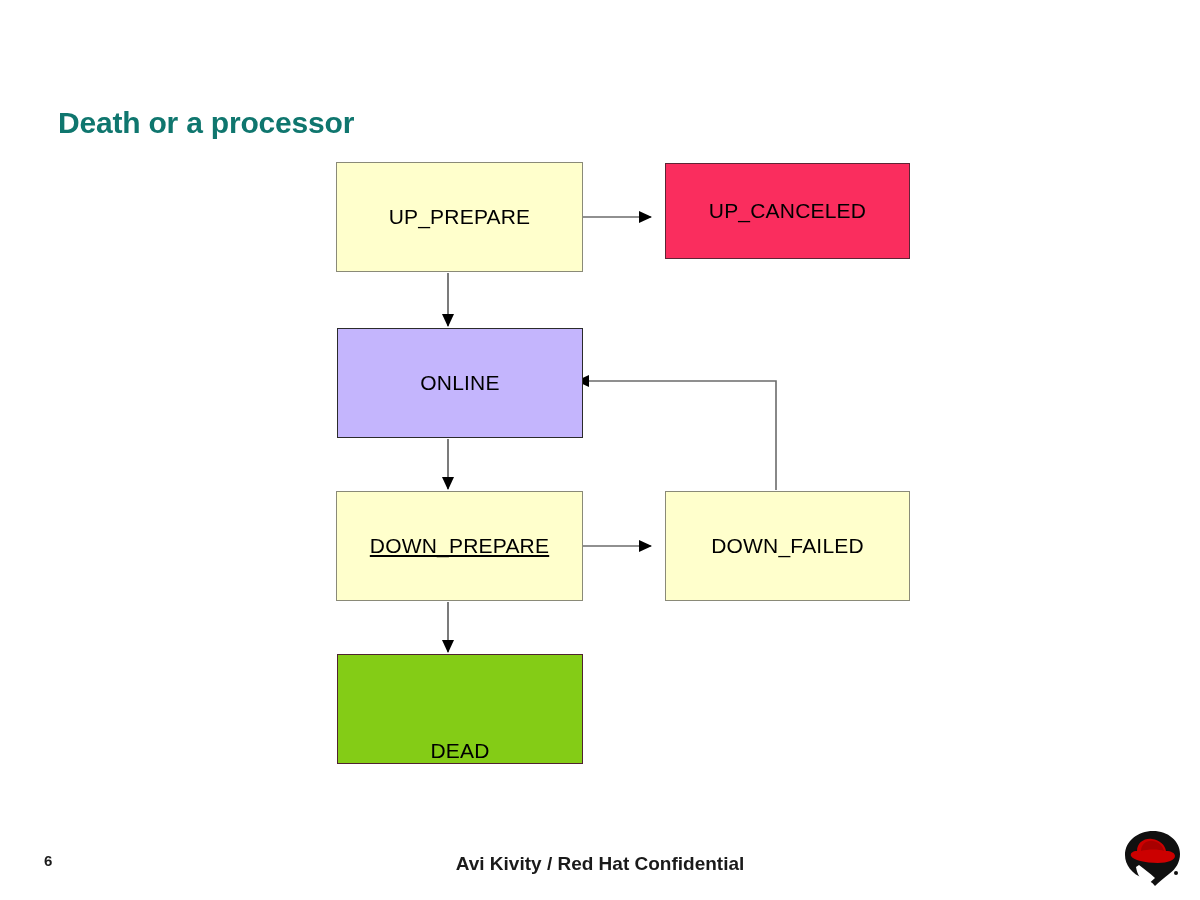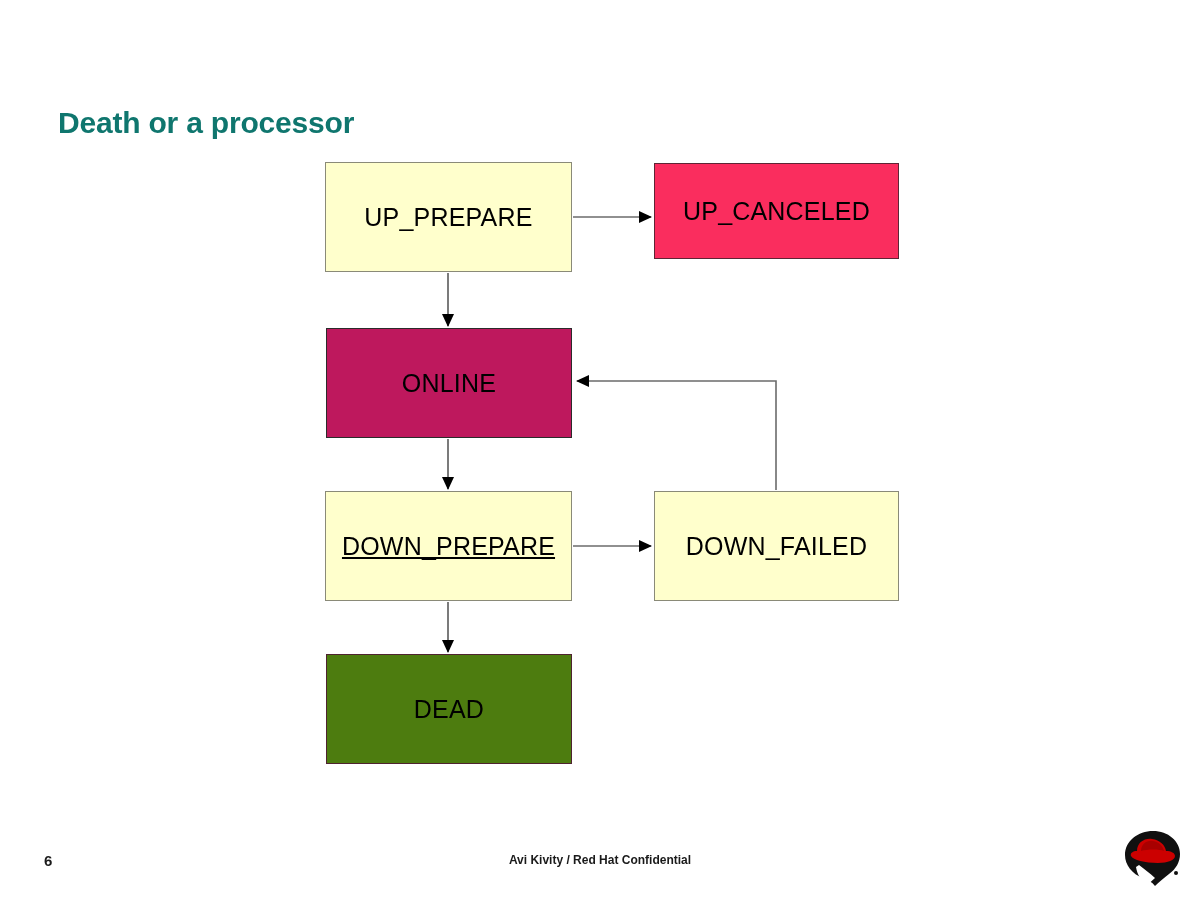--- a/index.html
+++ b/index.html
@@ -38,55 +38,57 @@
     top: 0;
     width: 1200px;
     height: 900px;
   }
   .node {
     position: absolute;
     box-sizing: border-box;
     display: flex;
     align-items: center;
     justify-content: center;
-    font-size: 25px;
+    font-size: 21px;
     color: #000000;
     letter-spacing: 0.2px;
     white-space: nowrap;
+    margin-left: 11px;
   }
   .node-up-prepare {
     left: 325px;  top: 162px;  width: 247px; height: 110px;
     background: #ffffcc;
     border: 1px solid #8a8a78;
   }
   .node-up-canceled {
     left: 654px;  top: 163px;  width: 245px; height: 96px;
     background: #fa2d5e;
     border: 1px solid #5e2535;
   }
   .node-online {
     left: 326px;  top: 328px;  width: 246px; height: 110px;
-    background: #be185d;
+    background: #c4b5fd;
     border: 1px solid #2b2b2b;
   }
   .node-down-prepare {
     left: 325px;  top: 491px;  width: 247px; height: 110px;
     background: #ffffcc;
     border: 1px solid #8a8a78;
     text-decoration: underline;
   }
   .node-down-failed {
     left: 654px;  top: 491px;  width: 245px; height: 110px;
     background: #ffffcc;
     border: 1px solid #8a8a78;
   }
   .node-dead {
     left: 326px;  top: 654px;  width: 246px; height: 110px;
-    background: #4d7c0f;
+    background: #84cc16;
     border: 1px solid #4f2330;
+    align-items: flex-end;
   }
   .edges {
     position: absolute;
     left: 0;
     top: 0;
     width: 1200px;
     height: 900px;
     pointer-events: none;
   }
   .footer-page {
@@ -96,21 +98,21 @@
     font-size: 15px;
     font-weight: bold;
     color: #1a1a1a;
   }
   .footer-center {
     position: absolute;
     left: 0;
     right: 0;
     top: 853px;
     text-align: center;
-    font-size: 12px;
+    font-size: 19px;
     font-weight: bold;
     color: #1a1a1a;
   }
   .logo {
     position: absolute;
     left: 1119px;
     top: 828px;
     width: 72px;
     height: 62px;
   }

